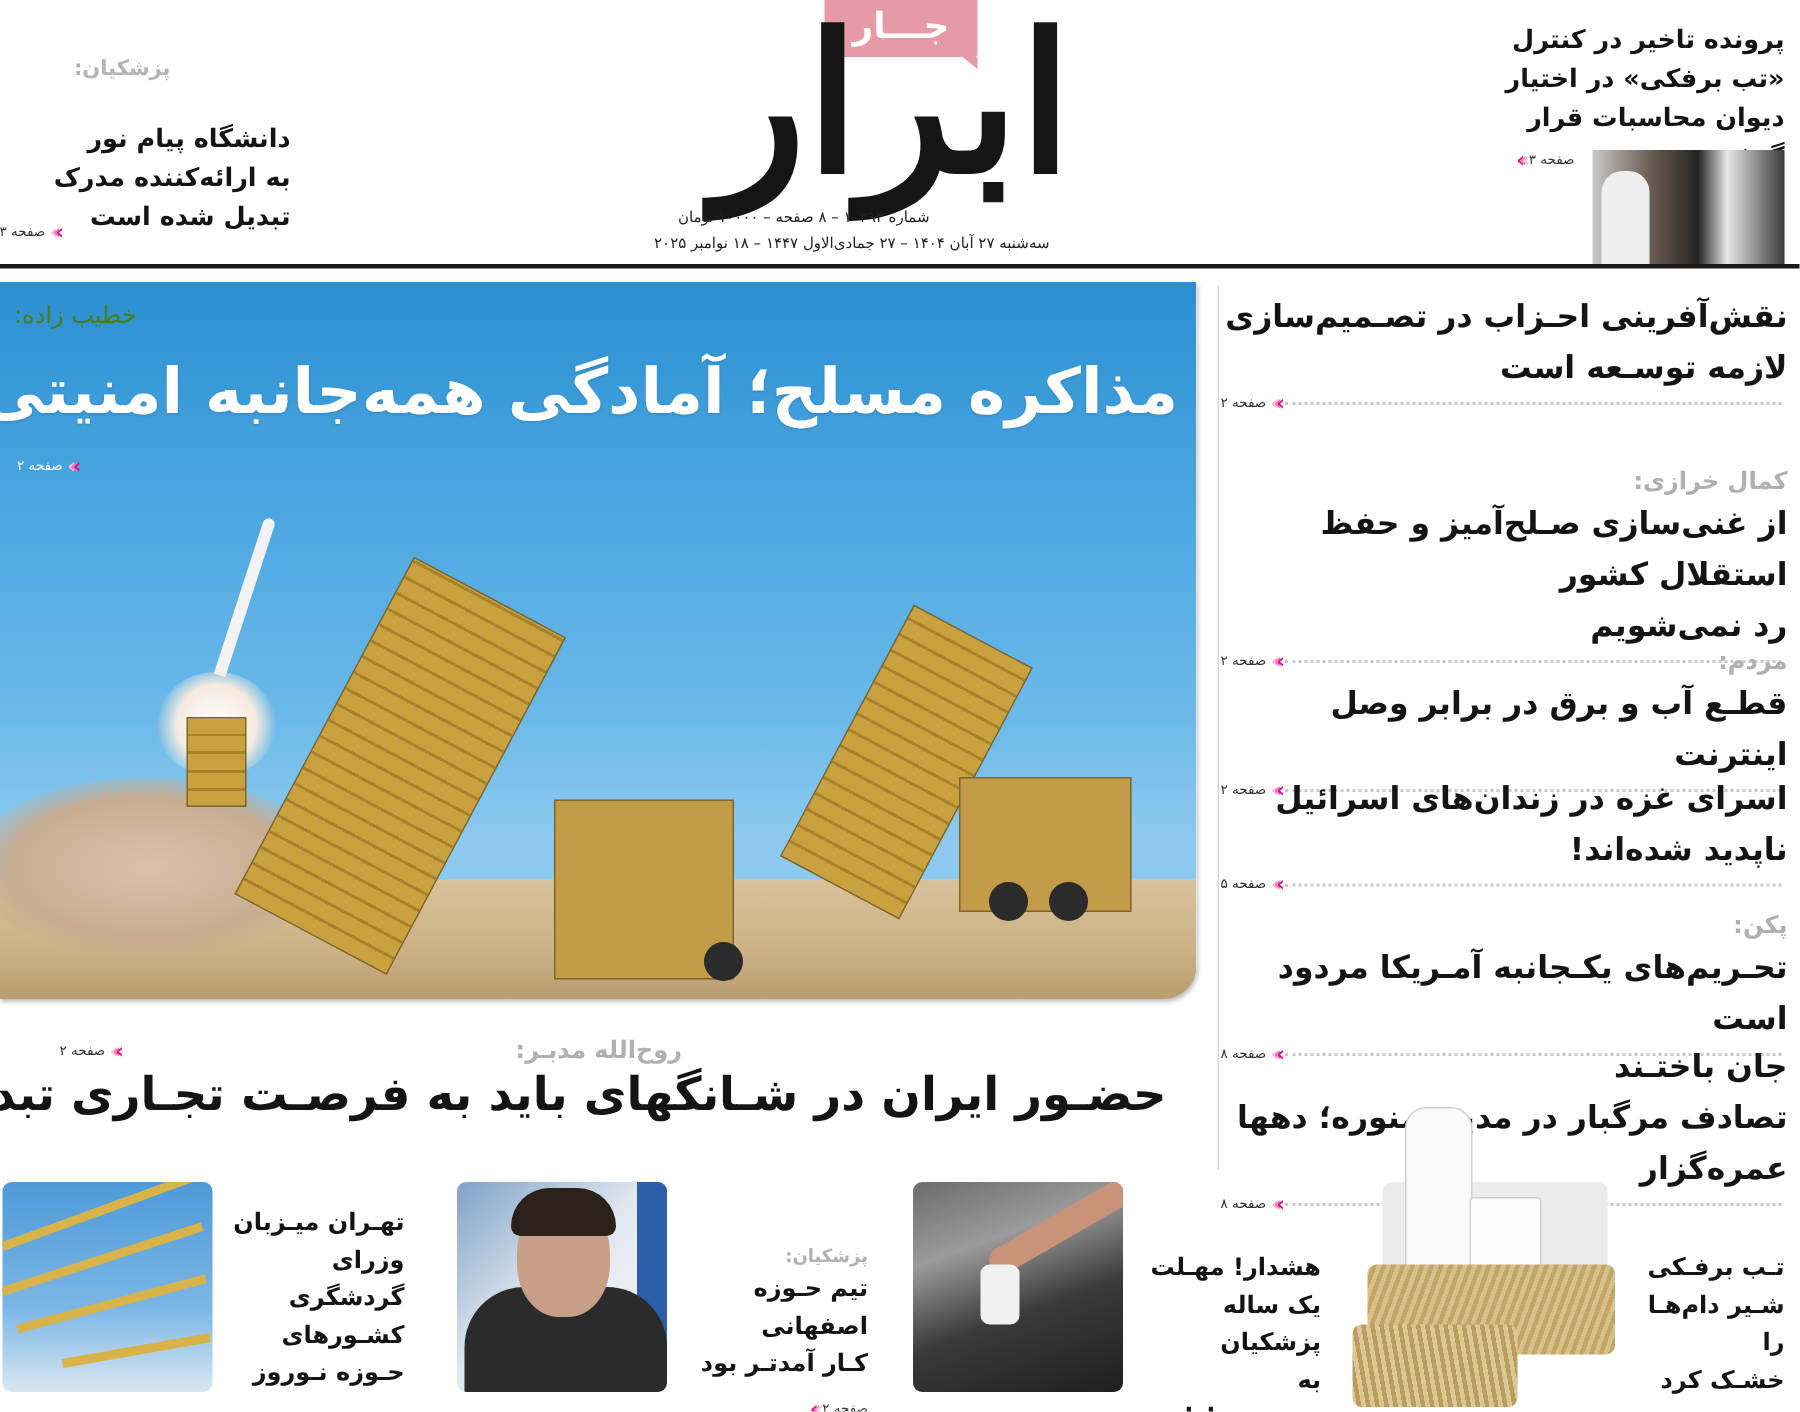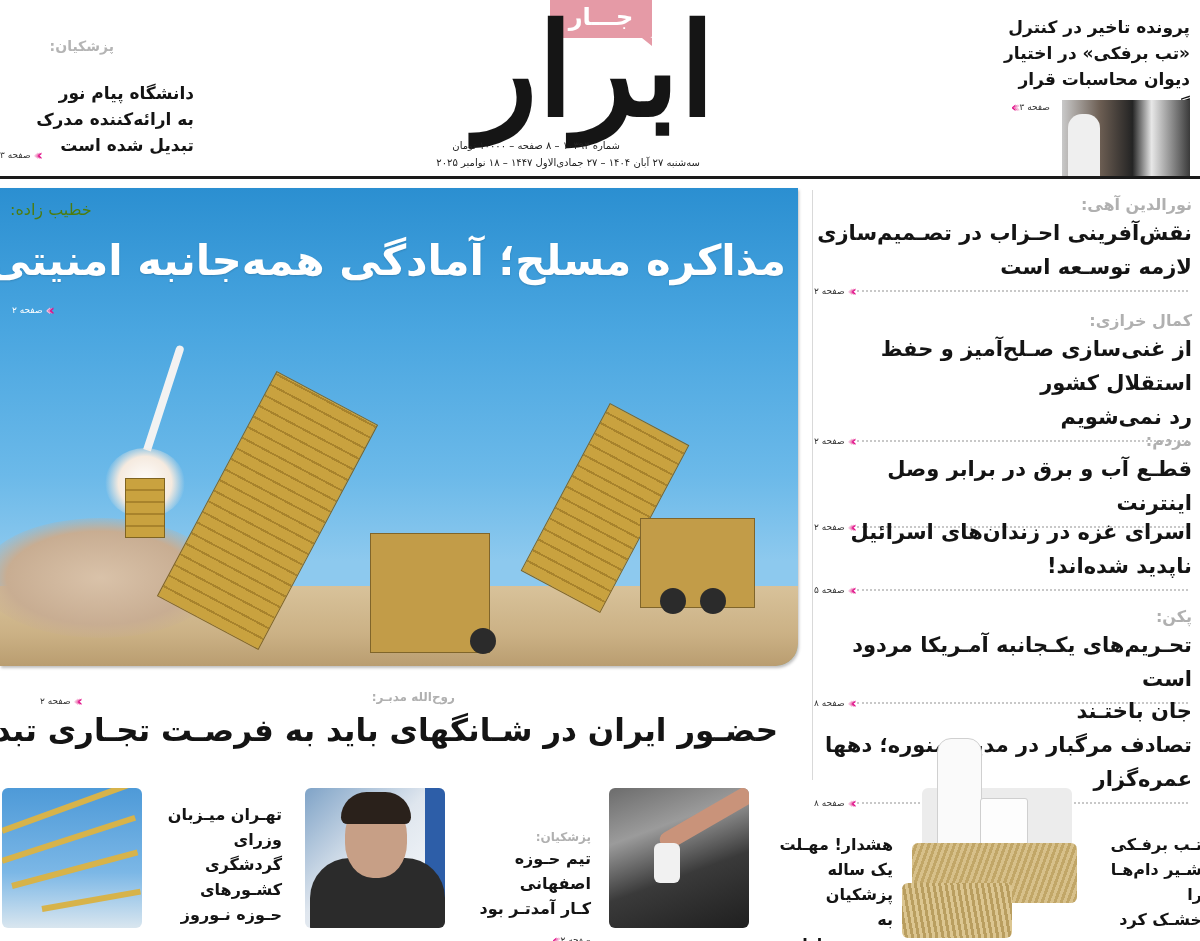--- a/index.html
+++ b/index.html
@@ -70,28 +70,28 @@
     
     .right-col { left: 812px; top: 190px; width: 380px; height: 590px; border-left: 1px solid #d9d9d9; }
     .rc-item { position: absolute; right: 0; width: 378px; text-align: right; }
     .rc-kicker { font-size: 16px; color: #b0b0b0; font-weight: bold; line-height: 22px; }
     .rc-head { font-size: 21px; font-weight: bold; line-height: 34px; color: #141414; }
     .rc-footer { display: flex; align-items: center; height: 14px; direction: rtl; }
     .dots { flex: 1; border-top: 2px dotted #c8c8c8; margin: 0 4px; height: 0; }
 
     
     .second { left: 0; top: 690px; width: 800px; height: 80px; }
-    .second-kicker { position: absolute; right: 345px; top: 0; font-size: 12px; color: #b0b0b0; font-weight: bold; margin-left: 48px; }
+    .second-kicker { position: absolute; right: 345px; top: 0; font-size: 16px; color: #b0b0b0; font-weight: bold; margin-left: 48px; }
     .second-pageref { position: absolute; left: 40px; top: 4px; }
     .second-head { position: absolute; right: 22px; top: 22px; font-size: 31px; font-weight: bold; white-space: nowrap; letter-spacing: 0.5px; }
 
     
     .bottom-card { top: 788px; height: 140px; }
     .bc-photo { position: absolute; top: 0; width: 140px; height: 140px; border-radius: 6px; overflow: hidden; }
-    .bc-text { position: absolute; top: 0; text-align: right; margin-left: 12px; }
+    .bc-text { position: absolute; top: 0; text-align: right; }
     .bc-head { font-weight: bold; font-size: 16px; line-height: 25px; }
     .bc-kicker { font-size: 12px; color: #b0b0b0; font-weight: bold; margin-bottom: 2px; }
 
     .photo-horns { background: linear-gradient(180deg, #4e9ad8 0%, #7bb7e6 60%, #d9e6ef 100%); }
     .photo-horns .horn { position: absolute; height: 6px; background: #d7b34a; transform-origin: left center; }
     .photo-person { background: linear-gradient(135deg, #7fa3c7 0%, #dfe6ee 45%, #ffffff 100%); }
     .photo-person .suit { position: absolute; left: 5px; bottom: 0; width: 135px; height: 70px; background: #2b2b2b; border-radius: 40px 40px 0 0; }
     .photo-person .face { position: absolute; left: 40px; top: 12px; width: 62px; height: 78px; background: #c79f86; border-radius: 45%; }
     .photo-person .hair { position: absolute; left: 36px; top: 4px; width: 70px; height: 32px; background: #2a211b; border-radius: 40px 40px 10px 10px; }
     .photo-person .blue { position: absolute; right: 0; top: 0; width: 20px; height: 110px; background: #2d5ea8; }
@@ -183,21 +183,20 @@
           <span class="c1">‹</span>
         </span>
       <span>صفحه ۲</span>
     </span>
   </div>
 </div>
 
 <div class="abs right-col">
 
   <div class="rc-item" style="top:4px;">
-    <div class="rc-kicker">نورالدین آهی:</div>
     <div class="rc-head">
       <div>نقش‌آفرینی احـزاب در تصـمیم‌سازی</div>
       <div>لازمه توسـعه است</div>
     </div>
     <div class="rc-footer">
       <span class="dots"></span>
       <span class="page-ref">
           <span class="chevrons">
             <span class="c3">‹</span>
             <span class="c2">‹</span>

